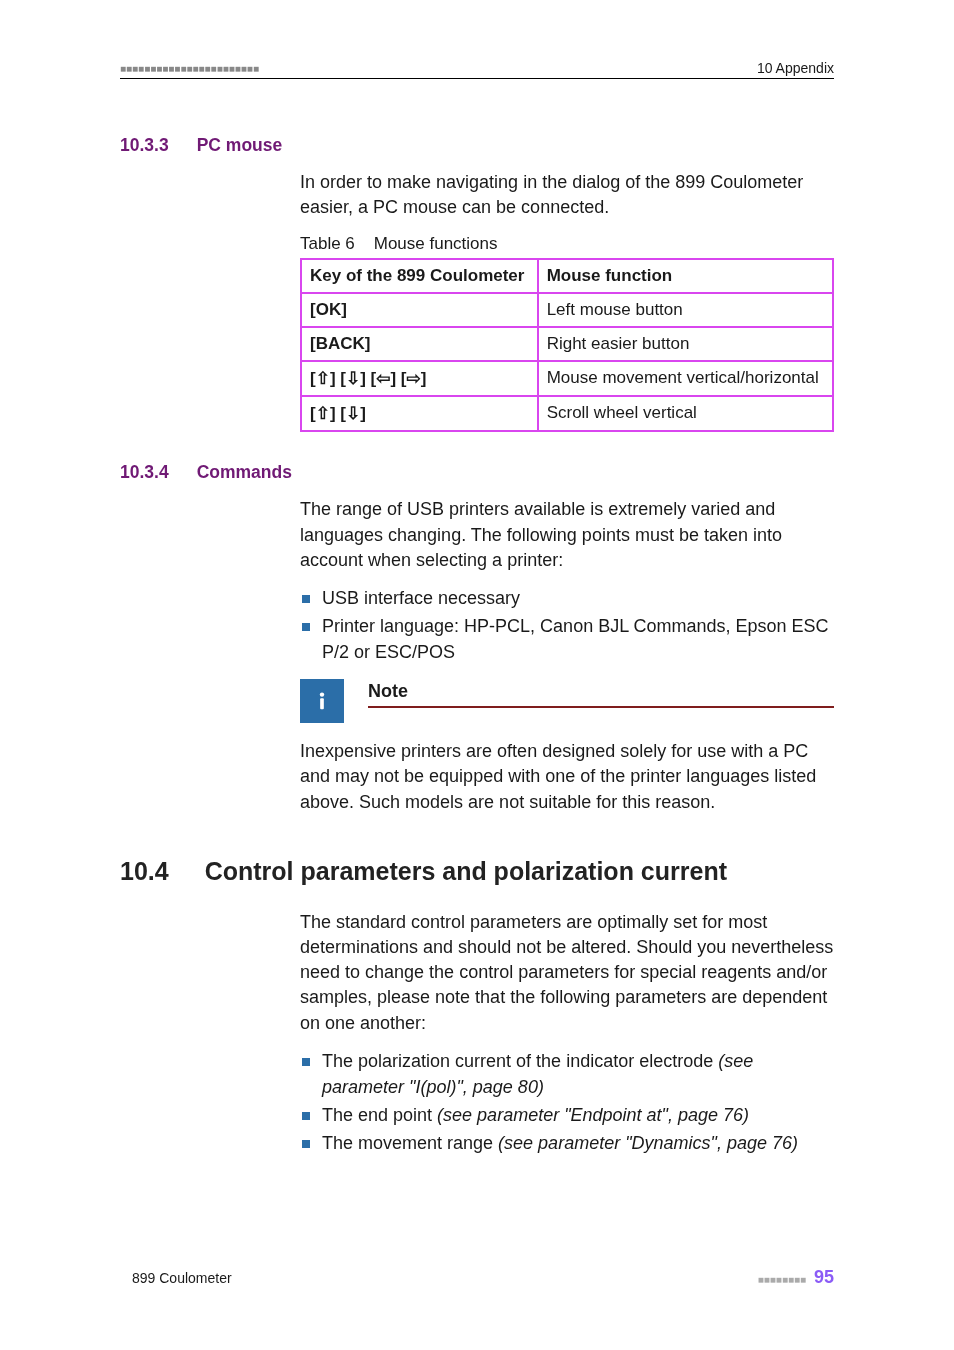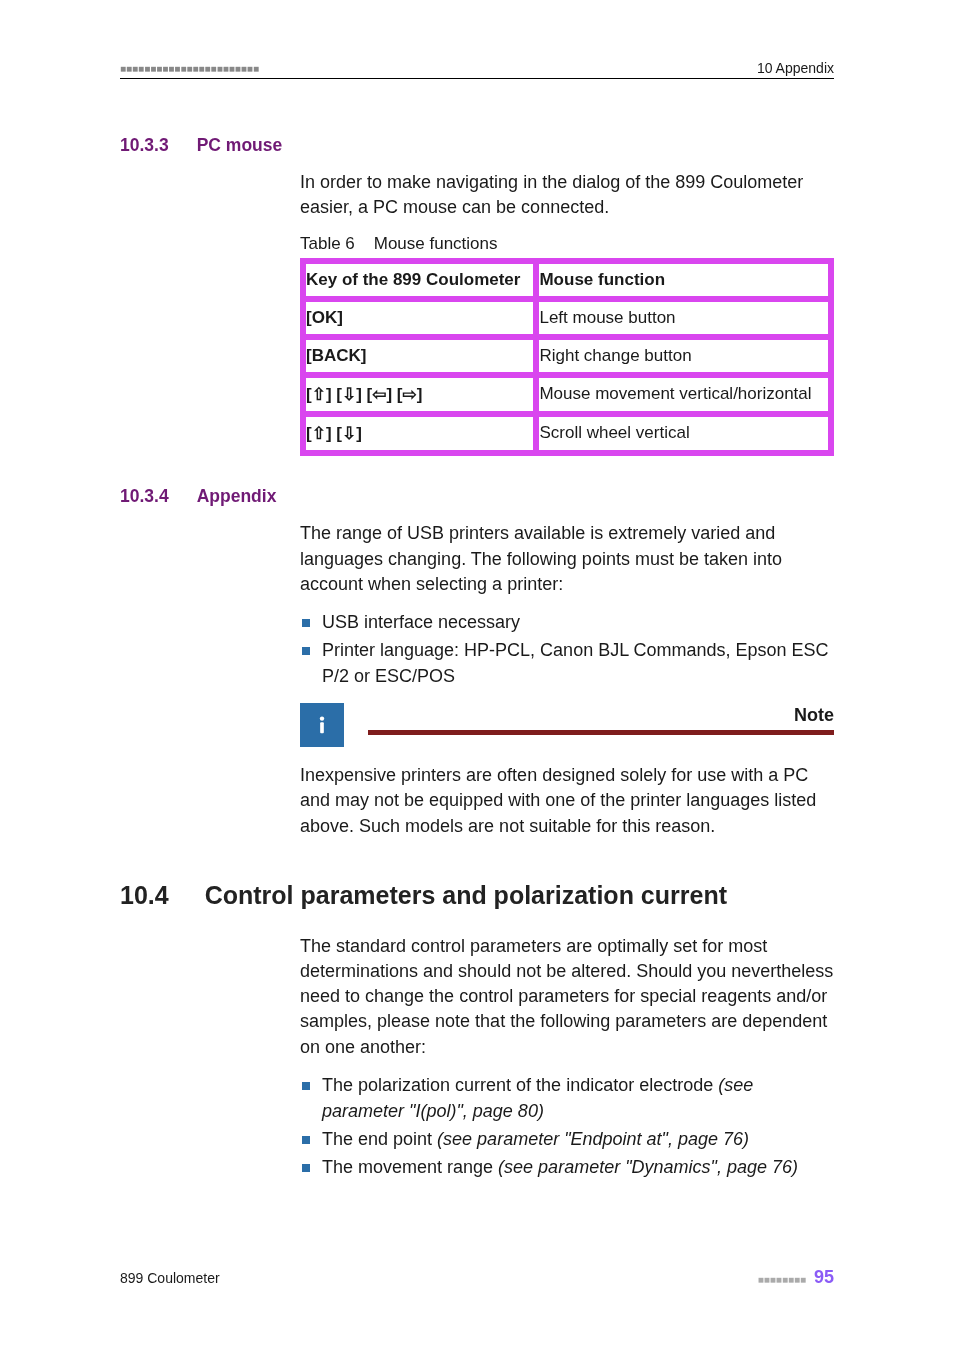--- a/index.html
+++ b/index.html
@@ -43,22 +43,22 @@
   }
   .h4row.second{margin-top:30px;}
   .para{line-height:1.4;margin:6px 0 12px 0;}
   .caption{font-size:17px;margin:14px 0 4px 0;}
   table.mouse{
     width:100%;
     border-collapse:collapse;
     font-size:17px;
   }
   table.mouse th,table.mouse td{
-    border:6px solid #d946ef;
-    padding:6px 0;
+    border:2px solid #d946ef;
+    padding:6px 8px;
     text-align:left;
     vertical-align:top;
   }
   table.mouse th{font-weight:700;}
   ul.bullets{list-style:none;padding:0;margin:8px 0 14px 0;}
   ul.bullets li{
     position:relative;
     padding-left:22px;
     line-height:1.45;
     margin:2px 0;
@@ -78,37 +78,36 @@
     color:#fff;
     display:flex;align-items:center;justify-content:center;
     font-family:Georgia,serif;
     font-weight:700;
     font-size:28px;
   }
   .notehdr{
     flex:1;
     font-weight:700;
     font-size:18px;
-    border-bottom:5px solid #7f1d1d;
+    border-bottom:2px solid #7f1d1d;
     padding-bottom:4px;
     margin-top:2px;
-    text-align:right;
   }
   .h2row{
     display:flex;
     gap:36px;
     font-weight:800;
     font-size:25px;
     margin-top:42px;
     margin-bottom:24px;
     color:#222;
   }
   .footer{
     position:absolute;
-    left:0;right:0;bottom:2px;
+    left:12px;right:0;bottom:2px;
     display:flex;
     justify-content:space-between;
     align-items:center;
     font-size:14px;
   }
   .footer .pn{font-weight:700;font-size:18px;color:#8b5cf6;}
   .footer .sq{color:#aaa;font-size:10px;letter-spacing:0;margin-right:4px;}
   .keycell{font-weight:700;}
   .ital{font-style:italic;}
 </style>
@@ -137,37 +136,37 @@
           <tr>
         <th>Key of the 899 Coulometer</th>
         <th>Mouse function</th>
       </tr>
       <tr>
         <td class="keycell">[OK]</td>
         <td>Left mouse button</td>
       </tr>
       <tr>
         <td class="keycell">[BACK]</td>
-        <td>Right change button</td>
+        <td>Right easier button</td>
       </tr>
       <tr>
         <td class="keycell">[⇧] [⇩] [⇦] [⇨]</td>
         <td>Mouse movement vertical/horizontal</td>
       </tr>
       <tr>
         <td class="keycell">[⇧] [⇩]</td>
         <td>Scroll wheel vertical</td>
       </tr>
     </tbody>
       </table>
   </div>
 
   <div class="h4row second">
     <span>10.3.4</span>
-    <span>Appendix</span>
+    <span>Commands</span>
   </div>
   <div class="body-col">
     <p class="para">The range of USB printers available is extremely varied and languages changing. The following points must be taken into account when selecting a printer:</p>
     <ul class="bullets">
       <li>USB interface necessary</li>
       <li>Printer language: HP-PCL, Canon BJL Commands, Epson ESC P/2 or ESC/POS</li>
     </ul>
     <div class="notewrap">
       <div class="noterow">
         <div class="noteicon">

